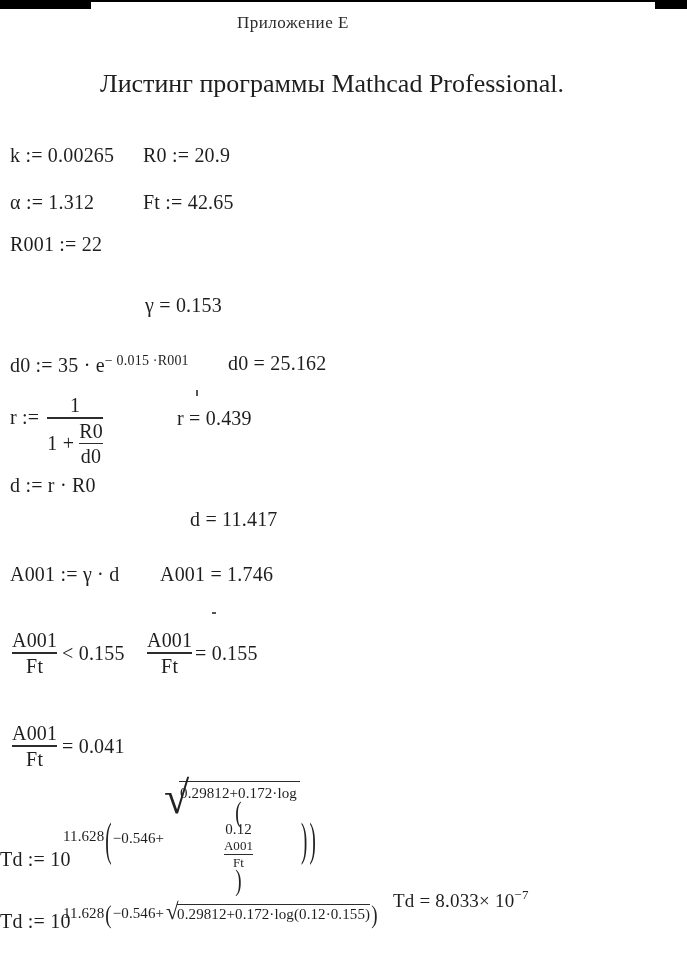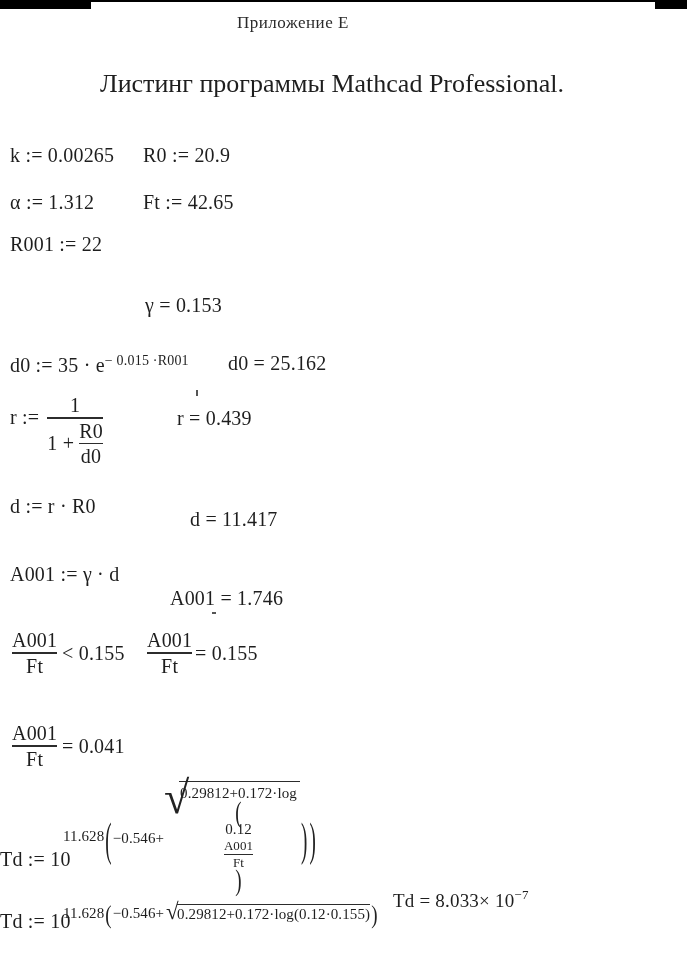--- a/index.html
+++ b/index.html
@@ -87,25 +87,25 @@
         <span class="vfrac">
           <span>R0</span>
           <span class="fbar"></span>
           <span>d0</span>
         </span>
       </span>
     </span>
   </div>
   <div class="abs m" style="left:177px; top:407px;">r = 0.439</div>
 
-  <div class="abs m" style="left:10px; top:495px;">d := r · R0</div>
+  <div class="abs m" style="left:10px; top:474px;">d := r · R0</div>
   <div class="abs m" style="left:147px; top:508px;margin-left:43px;">d = 11.417</div>
 
   <div class="abs m" style="left:10px; top:563px;">A001 := γ · d</div>
-  <div class="abs m" style="left:170px; top:563px;margin-top:24px;">A001 = 1.746</div>
+  <div class="abs m" style="left:160px; top:563px;">A001 = 1.746</div>
 
   <div class="abs m vfrac" style="left:12px; top:629px;">
     <span>A001</span>
     <span class="fbar"></span>
     <span>Ft</span>
   </div>
   <div class="abs m" style="left:62px; top:642px;">&lt; 0.155</div>
 
   <div class="abs m vfrac" style="left:147px; top:629px;">
     <span>A001</span>

